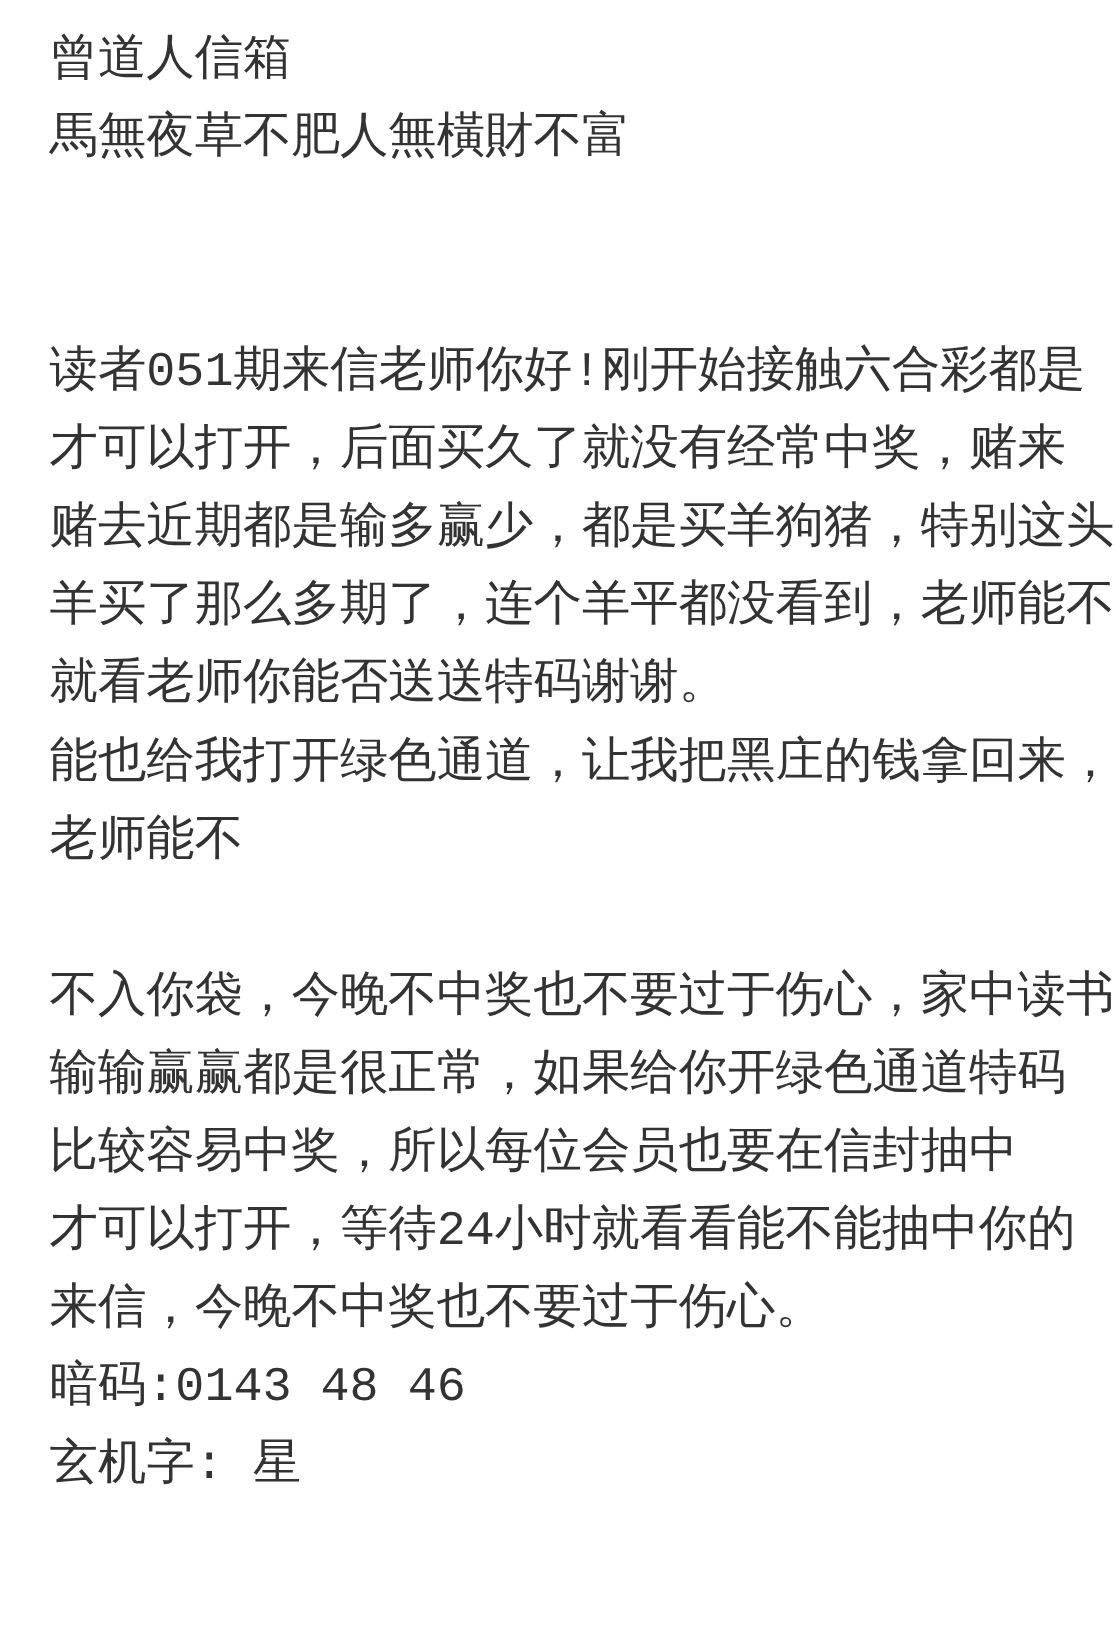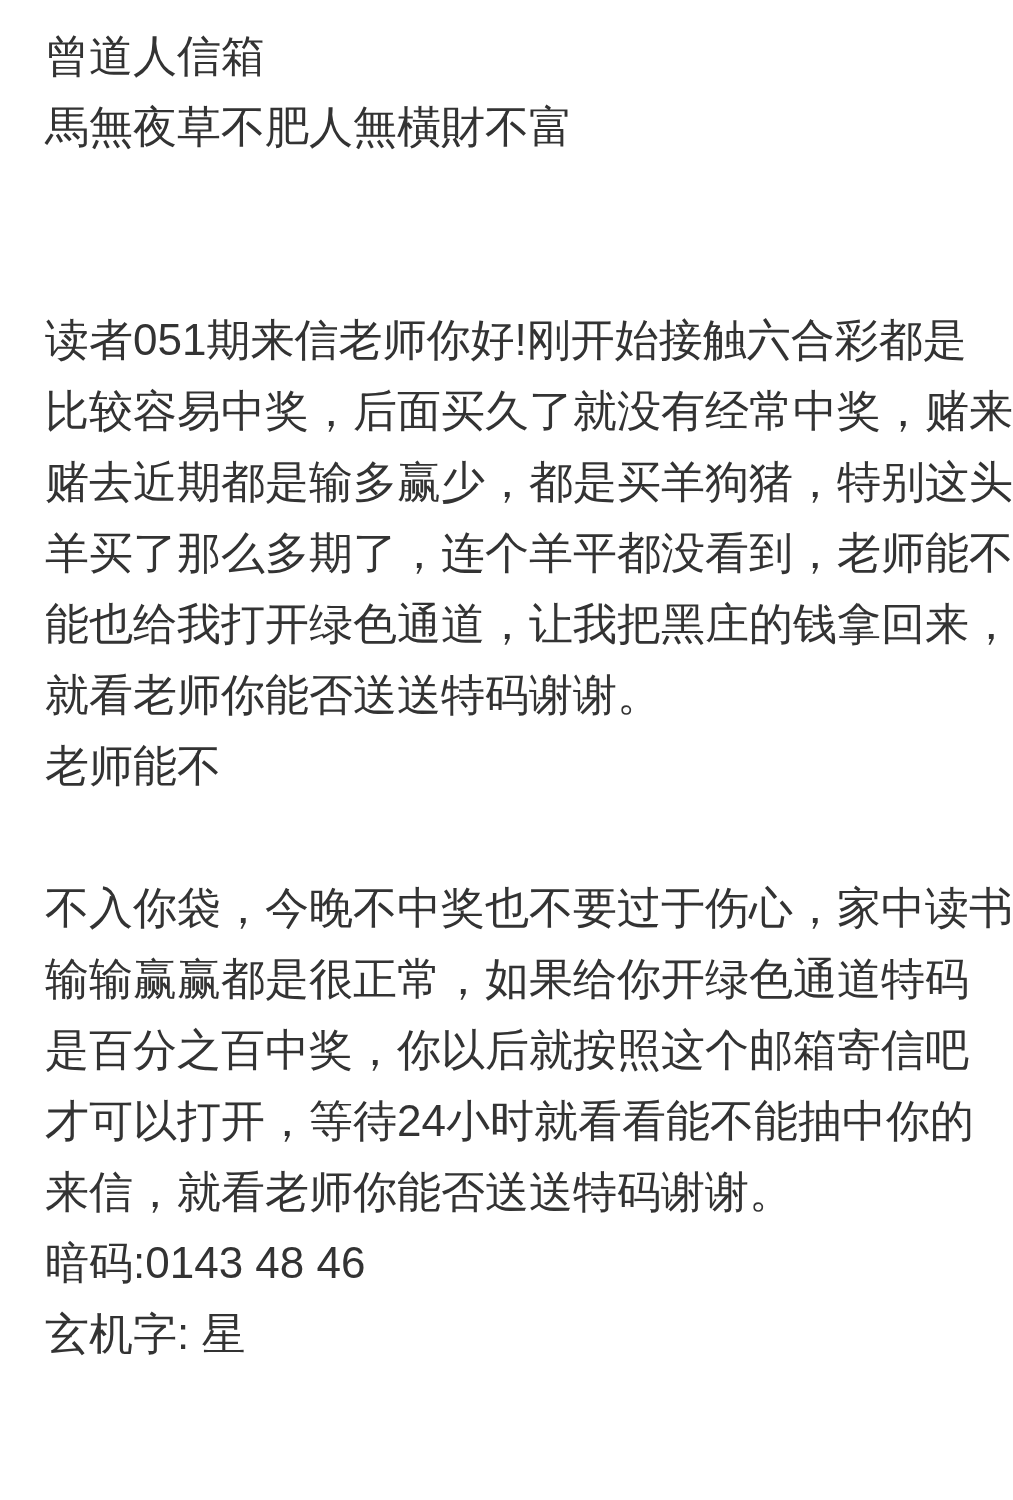--- a/index.html
+++ b/index.html
@@ -10,21 +10,21 @@
     width: 1013px;
     height: 1500px;
     background: #ffffff;
     overflow: hidden;
   }
   .doc {
     box-sizing: border-box;
     width: 1013px;
     height: 1500px;
     padding: 20px 46px 0 45px;
-    font-family: Liberation Sans, sans-serif;
+    font-family: Liberation Mono, monospace;
     font-size: 44px;
     line-height: 71px;
     color: #333333;
     font-weight: 400;
   }
   .line {
     height: 71px;
     white-space: nowrap;
     overflow: visible;
   }
@@ -32,29 +32,29 @@
 </head>
 <body>
 
 <main class="doc">
   <div class="line">曾道人信箱</div>
   <div class="line">馬無夜草不肥人無橫財不富</div>
   <div class="line"></div>
   <div class="line"></div>
 
   <div class="line">读者051期来信老师你好!刚开始接触六合彩都是</div>
-  <div class="line">比较容易中奖，后面买久了就没有经常中奖，赌来</div>
+  <div class="line">才可以打开，后面买久了就没有经常中奖，赌来</div>
   <div class="line">赌去近期都是输多赢少，都是买羊狗猪，特别这头</div>
   <div class="line">羊买了那么多期了，连个羊平都没看到，老师能不</div>
+  <div class="line">就看老师你能否送送特码谢谢。</div>
   <div class="line">能也给我打开绿色通道，让我把黑庄的钱拿回来，</div>
-  <div class="line">就看老师你能否送送特码谢谢。</div>
   <div class="line">老师能不</div>
   <div class="line"></div>
 
   <div class="line">不入你袋，今晚不中奖也不要过于伤心，家中读书</div>
   <div class="line">输输赢赢都是很正常，如果给你开绿色通道特码</div>
-  <div class="line">是百分之百中奖，你以后就按照这个邮箱寄信吧</div>
+  <div class="line">比较容易中奖，所以每位会员也要在信封抽中</div>
   <div class="line">才可以打开，等待24小时就看看能不能抽中你的</div>
-  <div class="line">来信，就看老师你能否送送特码谢谢。</div>
+  <div class="line">来信，今晚不中奖也不要过于伤心。</div>
 
   <div class="line">暗码:0143 48 46</div>
   <div class="line">玄机字: 星</div>
 </main>
 
 </body></html>

